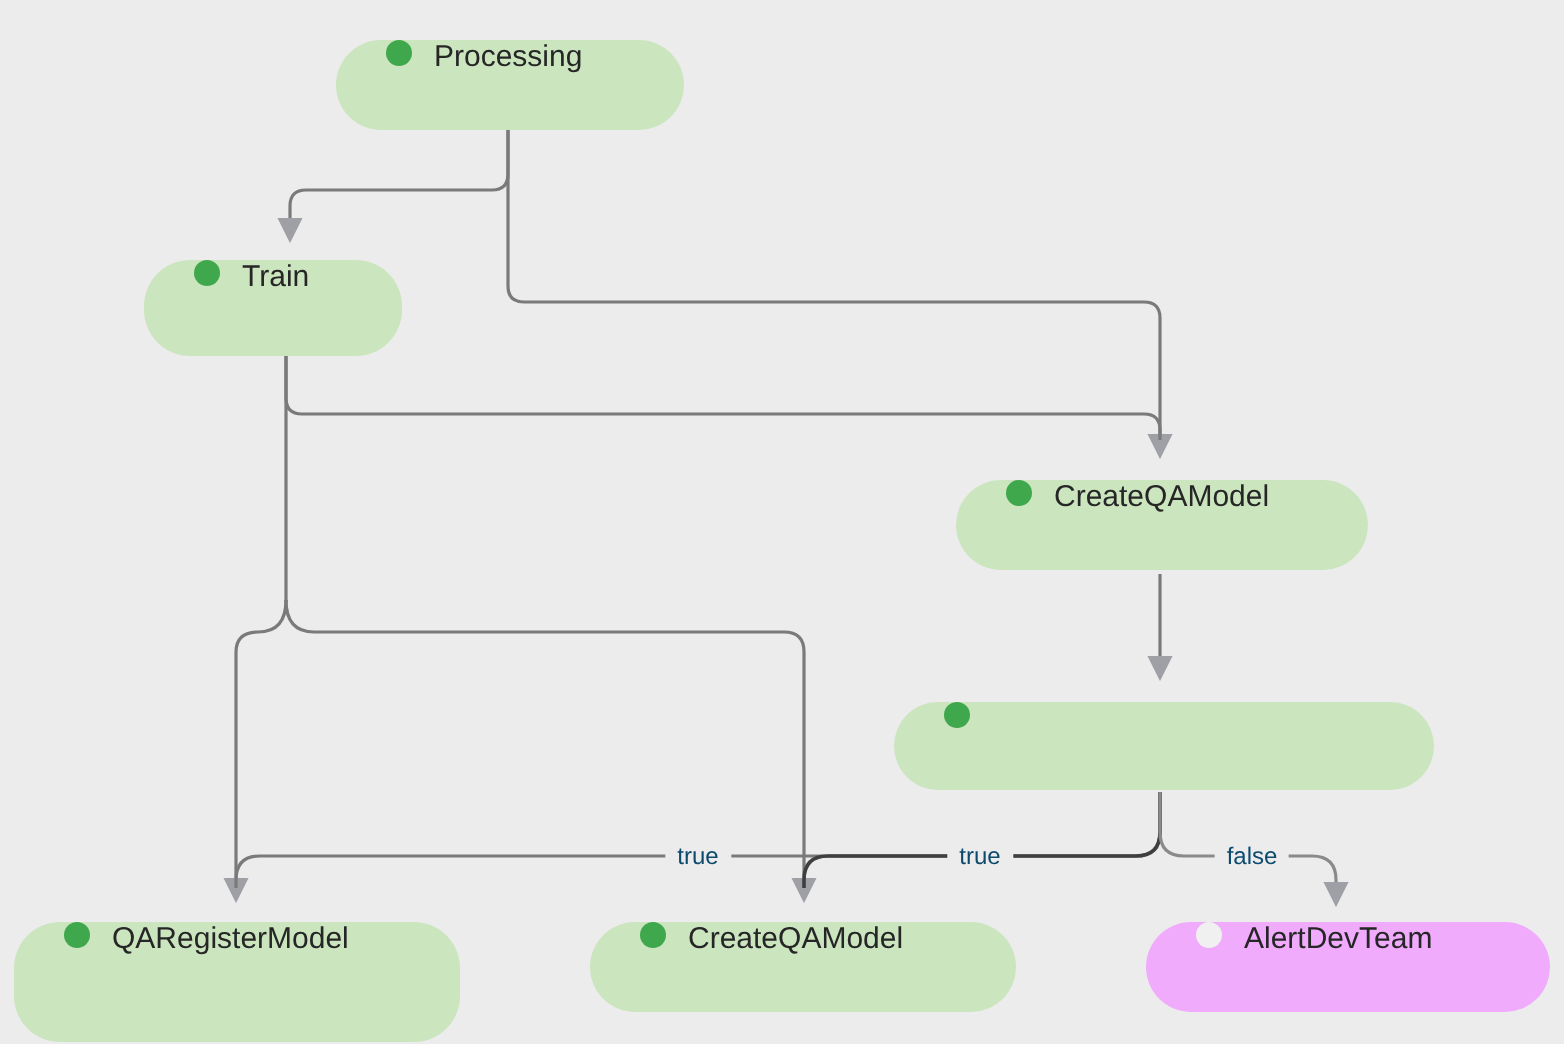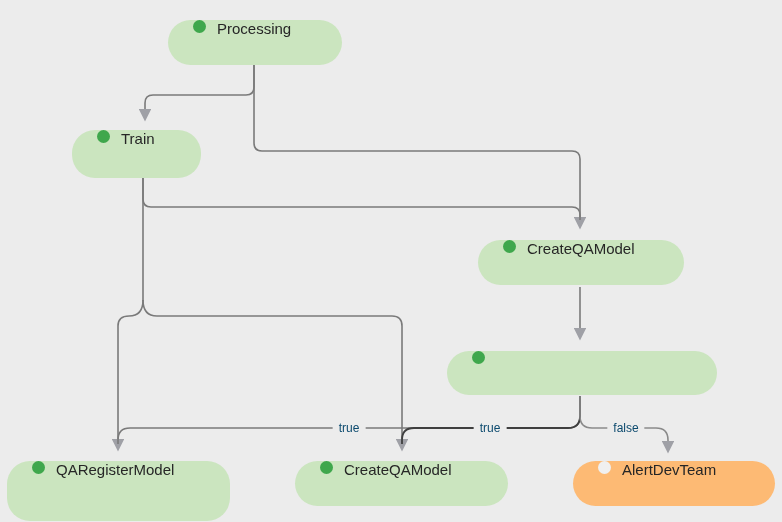--- a/index.html
+++ b/index.html
@@ -40,21 +40,21 @@
     display: flex;
     border-radius: 23px;
     background: #cbe5bf;
     padding-left: 25px;
     box-sizing: border-box;
     cursor: pointer;
     color: #262626;
     font-size: 15px;
   }
   .node.gray {
-    background: #fdba74;
+    background: #f0abfc;
   }
   .dot {
     width: 13px;
     height: 13px;
     border-radius: 50%;
     background: #3fa74c;
     margin-right: 11px;
     flex: 0 0 auto;
   }
   .node.gray .dot {

